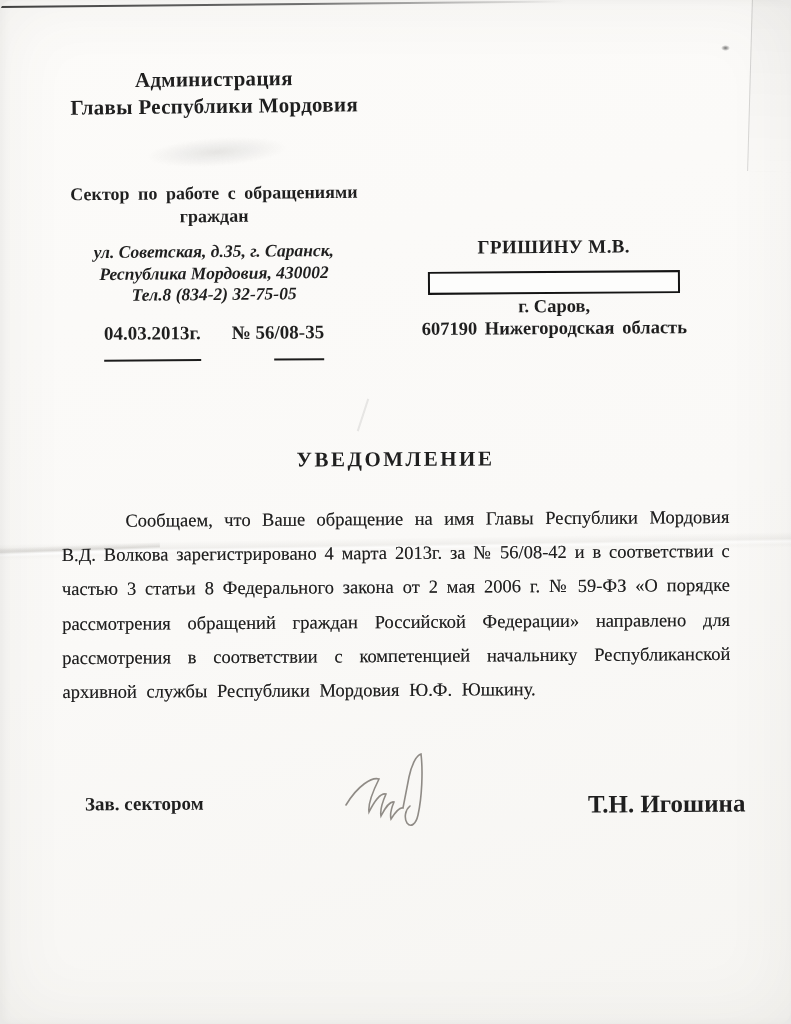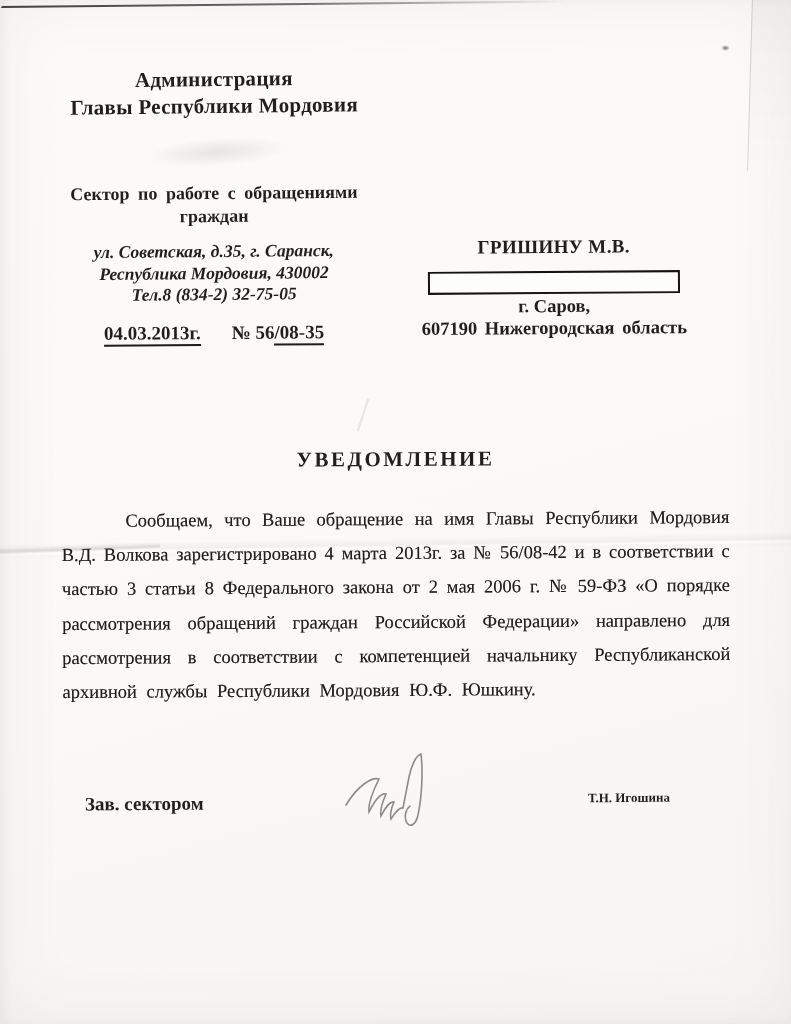--- a/index.html
+++ b/index.html
@@ -65,21 +65,21 @@
   }
   .addr{
     position:absolute;left:52px;top:241px;width:324px;text-align:center;
     font-size:17.5px;font-weight:bold;font-style:italic;line-height:21.5px;
     transform:rotate(-0.5deg);
   }
   .dateline{
     position:absolute;left:52px;top:322px;width:324px;text-align:center;
     font-size:19px;font-weight:bold;transform:rotate(-0.4deg);
   }
-  .u{border-bottom:2px solid #1c1c1c;padding-bottom:1px;}
+  .u{border-bottom:2px solid #1c1c1c;padding-bottom:16px;}
   .refpre{margin-left:31px;}
   .recipient{
     position:absolute;left:420px;top:236px;width:268px;text-align:center;
     font-weight:bold;transform:rotate(-0.4deg);
   }
   .rname{font-size:19px;letter-spacing:0.4px;}
   .redact{
     width:248px;height:19px;margin:13px auto 0 auto;
     border:2.5px solid #141414;background:#fdfdfc;
   }
@@ -99,21 +99,21 @@
   .bline{text-align:justify;text-align-last:justify;white-space:nowrap;}
   .bline.just{white-space:normal;}
   .bline-first{padding-left:64px;}
   .bline-last{text-align:left;text-align-last:left;word-spacing:5px;}
   .sig-label{
     position:absolute;left:85px;top:793px;font-size:19px;font-weight:bold;
     transform:rotate(-0.4deg);
     text-align:right;
   }
   .sig-name{
-    position:absolute;left:588px;top:790px;font-size:13px;font-weight:bold;
+    position:absolute;left:588px;top:790px;font-size:25px;font-weight:bold;
     transform:rotate(-0.4deg);
   }
   .sig-scrawl{position:absolute;left:338px;top:748px;width:110px;height:92px;}
 </style>
 </head>
 <body>
 
 <div class="page">
 
   <div class="top-line"></div>

